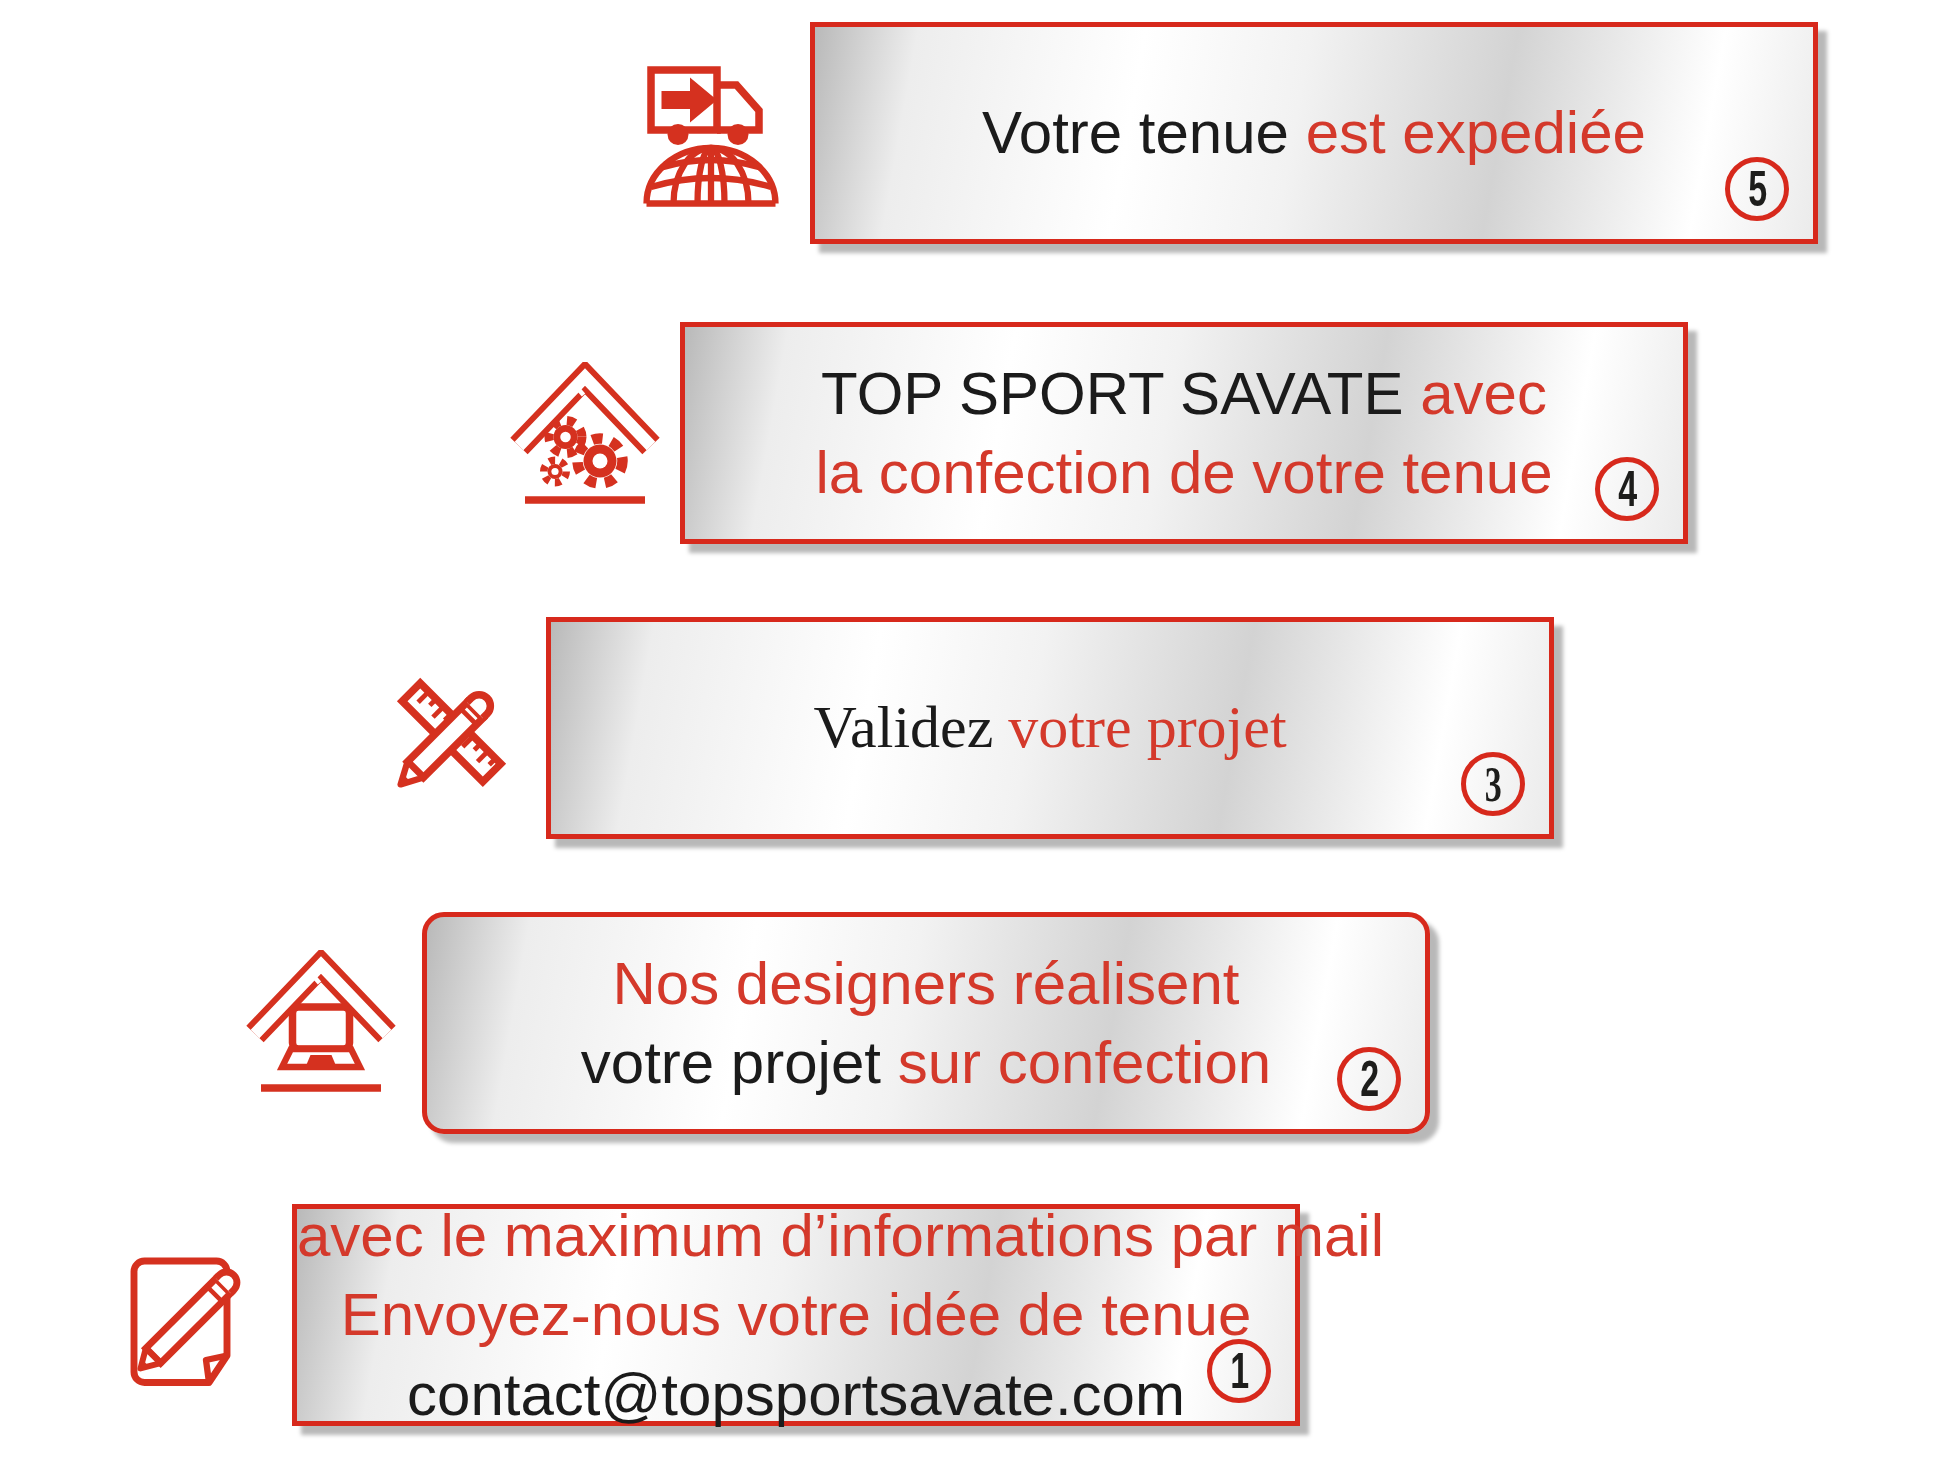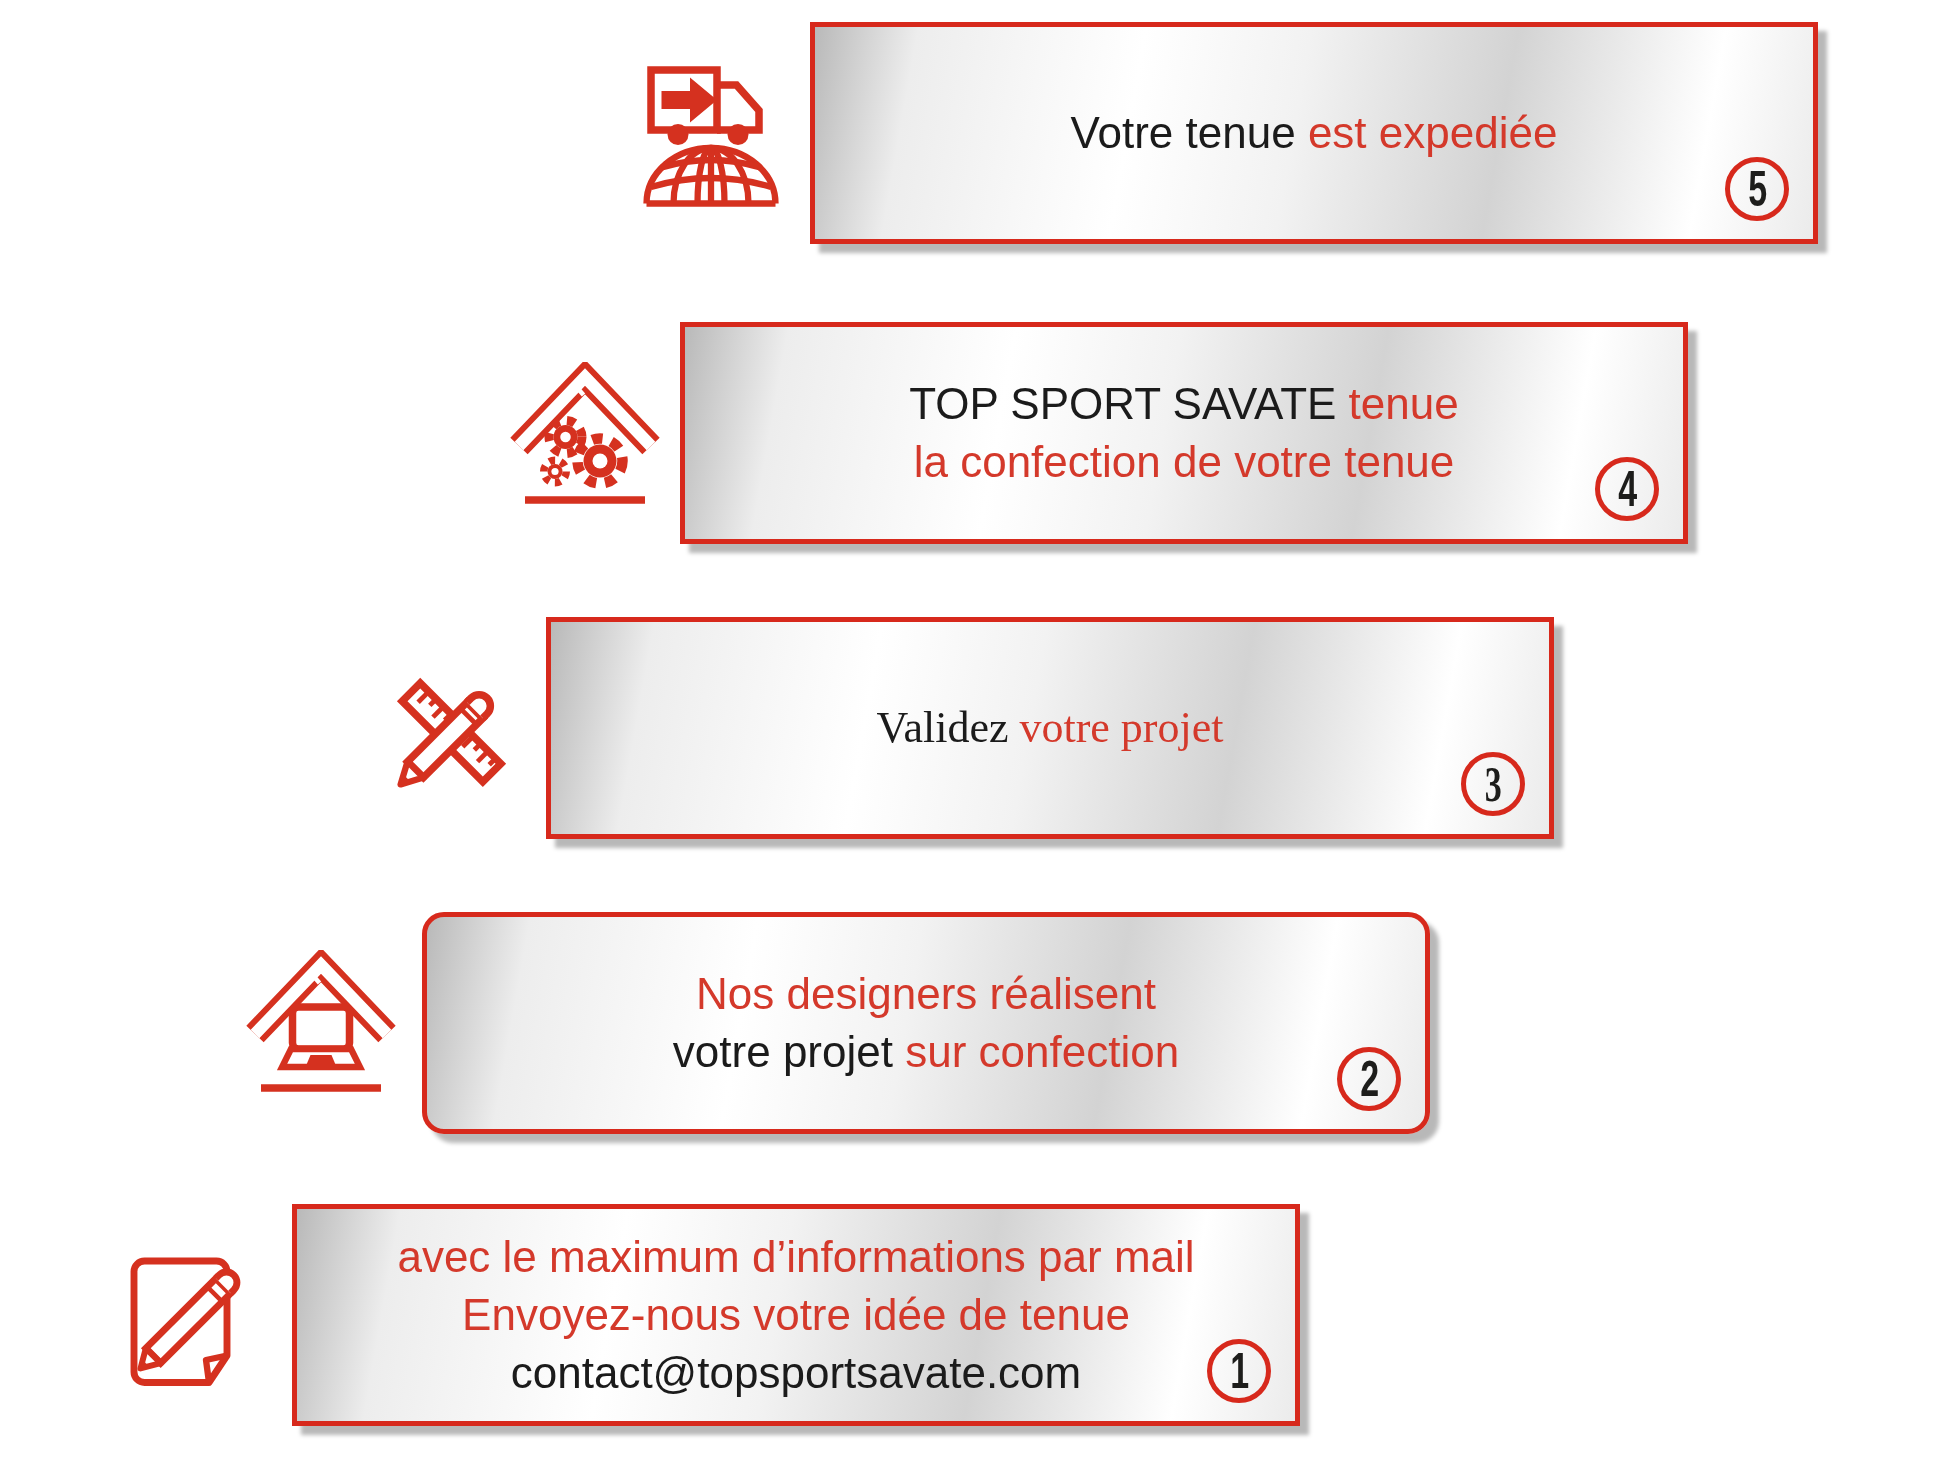--- a/index.html
+++ b/index.html
@@ -9,21 +9,21 @@
     font-family:"Liberation Sans","DejaVu Sans",sans-serif;
   }
   .banner{
     position:absolute;width:1008px;height:222px;box-sizing:border-box;
     border:5px solid #d7291c;
     background:linear-gradient(100deg,#b9b9b9 0%,#ededed 10%,#ffffff 32%,#f2f2f2 48%,#d3d3d3 68%,#ffffff 88%,#ebebeb 100%);
     box-shadow:9px 9px 4px rgba(0,0,0,0.28);
     display:flex;align-items:center;justify-content:center;
   }
   .lines{width:100%;text-align:center;}
-  .line{font-size:44px;line-height:1.32;white-space:nowrap;}
+  .line{font-size:60px;line-height:1.32;white-space:nowrap;}
   .seg-black{color:#1b1b1b;}
   .seg-red{color:#d4392b;}
   .num-circle{
     position:absolute;right:24px;bottom:18px;width:64px;height:64px;box-sizing:border-box;
     border:5px solid #d7291c;border-radius:50%;
     display:flex;align-items:center;justify-content:center;
   }
   .num{
     font-size:50px;font-weight:bold;color:#1d1d1b;
     transform:scaleX(0.68);letter-spacing:-1px;
@@ -86,21 +86,21 @@
         <circle class="fill-red" cx="60" cy="64" r="11"></circle>
         <circle class="fill-white" cx="60" cy="64" r="5"></circle>
         <circle cx="30" cy="71" r="7.5" fill="none" stroke="#d5311f" stroke-width="5" stroke-dasharray="4 3.8"></circle>
         <circle class="fill-red" cx="30" cy="71" r="5"></circle>
         <circle class="fill-white" cx="30" cy="71" r="2.4"></circle>
         <line class="stroke" x1="10" y1="90" x2="90" y2="90"></line>
       </svg>
     </div>
     <div class="banner">
       <div class="lines">
-        <div class="line"><span class="seg-black">TOP SPORT SAVATE </span><span class="seg-red">tenue</span></div>
+        <div class="line"><span class="seg-black">TOP SPORT SAVATE </span><span class="seg-red">avec</span></div>
         <div class="line"><span class="seg-red">la confection de votre tenue</span></div>
       </div>
       <div class="num-circle">
         <span class="num">4</span>
       </div>
     </div>
   </div>
 
   <div class="step s3">
     <div class="icon-box">

